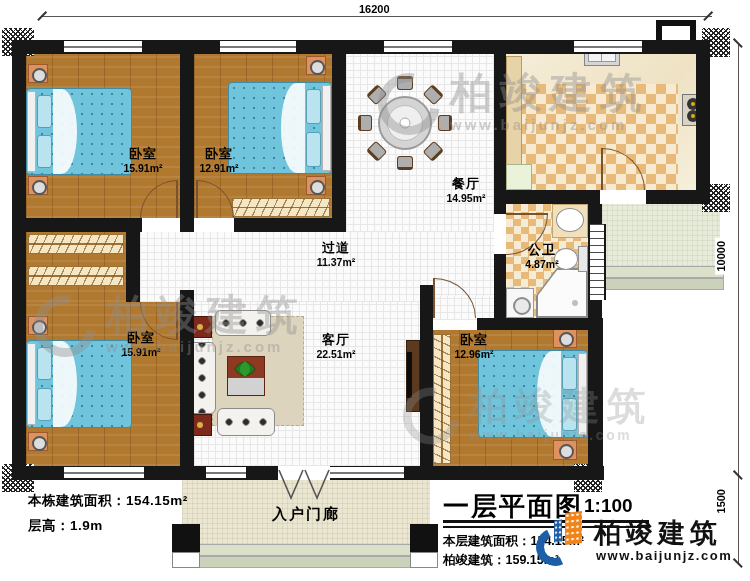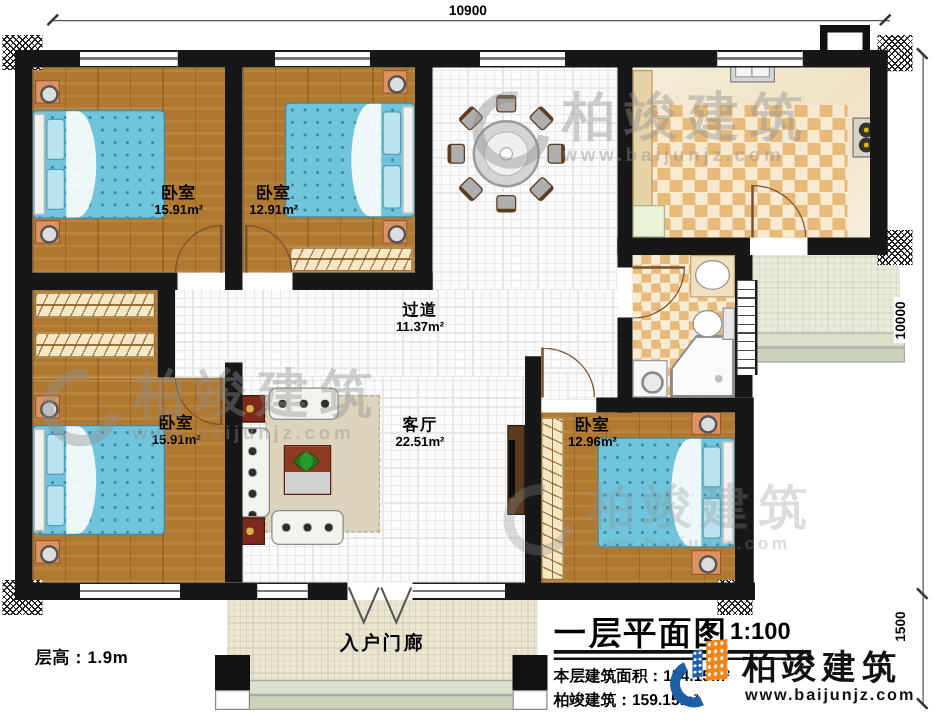--- a/index.html
+++ b/index.html
@@ -149,21 +149,21 @@
   .vmark{position:absolute;z-index:34;}
 </style>
 </head>
 <body>
 
 <div class="stage">
 
   <div class="dimline" style="left:42px;top:16px;width:670px;height:1px;"></div>
   <div class="tick" style="left:36px;top:15px;transform:rotate(-45deg);"></div>
   <div class="tick" style="left:702px;top:15px;transform:rotate(-45deg);"></div>
-  <div class="dimtext" style="left:356px;top:3px;">10900</div>
+  <div class="dimtext" style="left:356px;top:3px;">16200</div>
 
   <div class="dimline" style="left:738px;top:44px;width:1px;height:432px;"></div>
   <div class="tick" style="left:732px;top:42px;transform:rotate(45deg);"></div>
   <div class="tick" style="left:732px;top:474px;transform:rotate(45deg);"></div>
   <div class="dimtextv" style="left:715px;top:238px;">10000</div>
   <div class="dimline" style="left:738px;top:476px;width:1px;height:88px;"></div>
   <div class="tick" style="left:732px;top:562px;transform:rotate(45deg);"></div>
   <div class="dimtextv" style="left:715px;top:486px;">1500</div>
 
   <div class="wood" style="left:26px;top:54px;width:154px;height:164px;"></div>
@@ -362,38 +362,48 @@
     </div>
 
   <div class="rlabel" style="left:98px;top:147px;">
     <div class="rn">卧室</div>
     <div class="ra">15.91m²</div>
     </div>
   <div class="rlabel" style="left:174px;top:147px;">
     <div class="rn">卧室</div>
     <div class="ra">12.91m²</div>
     </div>
+  <div class="rlabel" style="left:421px;top:177px;">
+    <div class="rn">餐厅</div>
+    <div class="ra">14.95m²</div>
+    </div>
+  <div class="rlabel" style="left:497px;top:243px;">
+    <div class="rn">公卫</div>
+    <div class="ra">4.87m²</div>
+    </div>
   <div class="rlabel" style="left:291px;top:241px;">
     <div class="rn">过道</div>
     <div class="ra">11.37m²</div>
     </div>
   <div class="rlabel" style="left:291px;top:333px;">
     <div class="rn">客厅</div>
     <div class="ra">22.51m²</div>
     </div>
   <div class="rlabel" style="left:96px;top:331px;">
     <div class="rn">卧室</div>
     <div class="ra">15.91m²</div>
     </div>
   <div class="rlabel" style="left:429px;top:333px;">
     <div class="rn">卧室</div>
     <div class="ra">12.96m²</div>
     </div>
   <div class="plabel" style="left:272px;top:505px;">入户门廊</div>
 
+  <div class="infoline" style="left:28px;top:492px;">
+    <span>本栋建筑面积：</span><span>154.15m²</span></div>
   <div class="infoline" style="left:28px;top:517px;">
     <span>层高：</span><span>1.9m</span></div>
 
   <div class="tb-title" style="left:443px;top:489px;">一层平面图</div>
   <div class="tb-scale" style="left:584px;top:495px;">1:100</div>
   <div class="tb-rule1" style="left:443px;top:520px;width:206px;height:3px;"></div>
   <div class="tb-rule1" style="left:443px;top:526px;width:206px;height:1.5px;"></div>
   <div class="tb-line" style="left:443px;top:533px;">
     <span>本层建筑面积：</span><span>154.15m²</span></div>
   <div class="tb-line" style="left:443px;top:552px;">

